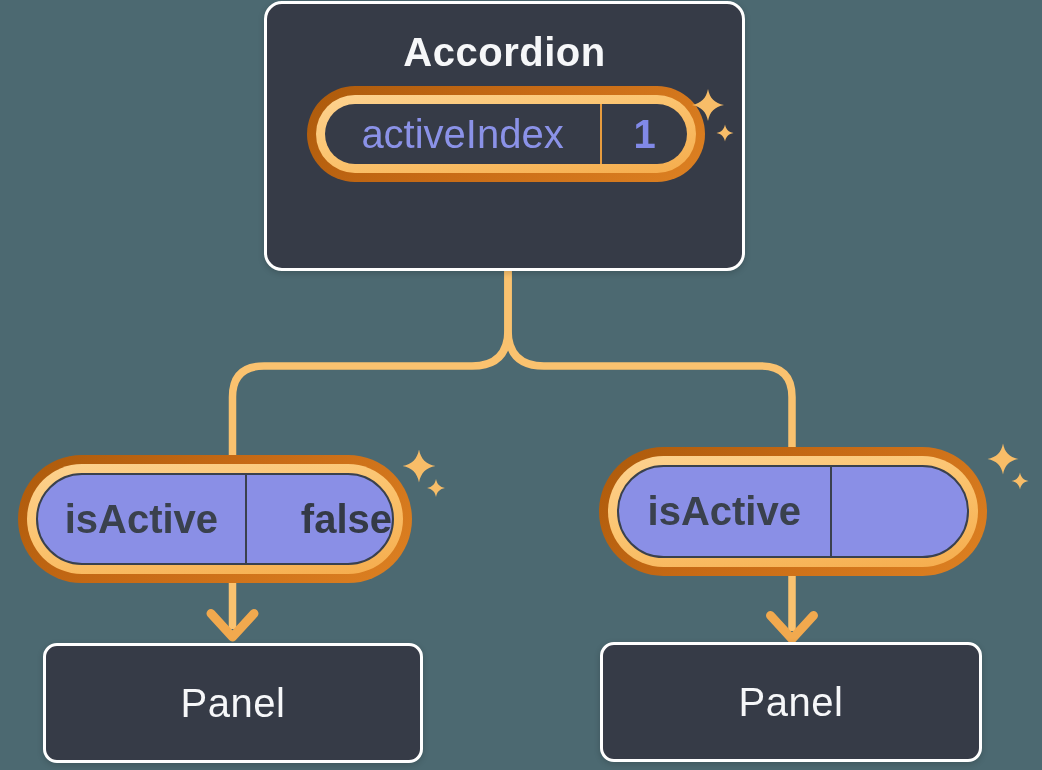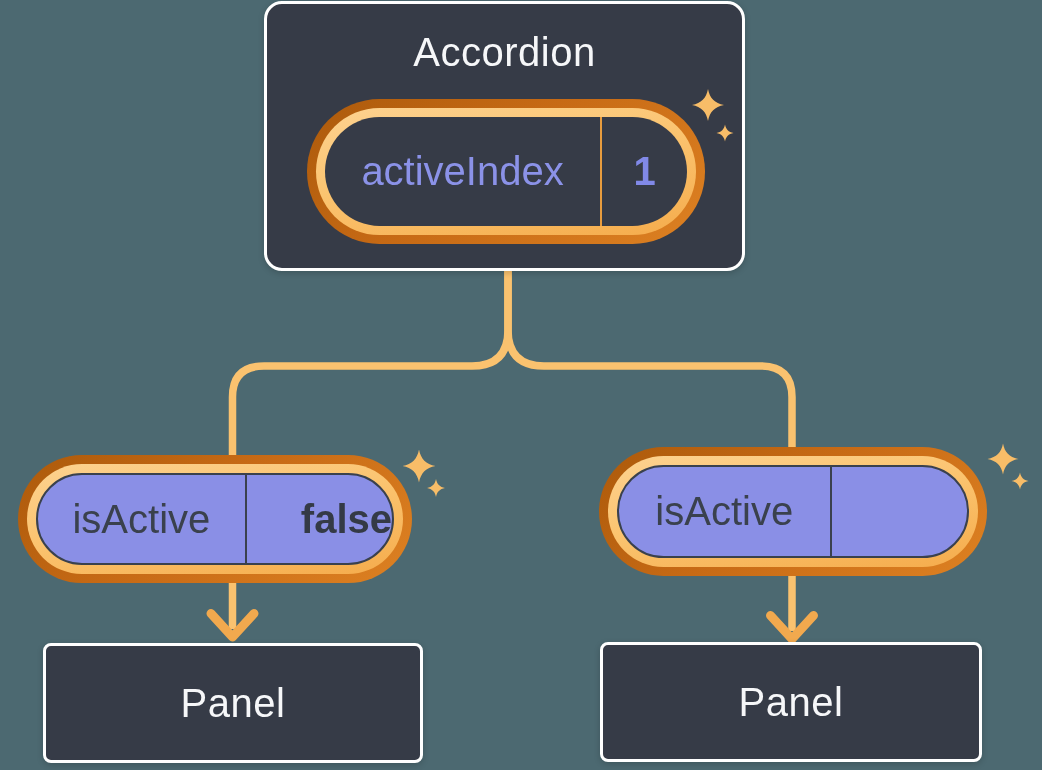--- a/index.html
+++ b/index.html
@@ -15,25 +15,25 @@
   
   .box {
     position:absolute; box-sizing:border-box;
     background:#363B47; border:3px solid #FFFFFF;
     z-index:2;
     box-shadow:0 2px 6px rgba(0,0,0,.18);
   }
   .accordion { left:264px; top:1px; width:481px; height:270px; border-radius:18px; }
   .box-title {
     margin-top:26px; text-align:center;
-    font-size:40px; font-weight:400; color:#F6F7F9; letter-spacing:.5px;
+    font-size:40px; font-weight:700; color:#F6F7F9; letter-spacing:.5px;
   }
   .panel {
     display:flex; align-items:center; justify-content:center;
-    border-radius:8px;
+    border-radius:14px;
     font-size:40px; font-weight:500; color:#F6F7F9; letter-spacing:.5px;
   }
   .panel-left  { left:43px;  top:643px; width:380px; height:120px; }
   .panel-right { left:600px; top:642px; width:382px; height:120px; }
 
   
   .pill-ring-outer {
     position:absolute; box-sizing:border-box; z-index:3;
     border-radius:999px; padding:9px;
     background:linear-gradient(140deg,#AC5A0B 0%,#C76A15 45%,#DD8122 100%);
@@ -47,33 +47,33 @@
     display:flex; align-items:stretch; overflow:hidden;
   }
   .pill-core.dark   { background:#363B47; }
   .pill-core.purple { background:#8A8FE6; border:2.5px solid #3A414D; }
 
   .pill-seg { display:flex; align-items:center; justify-content:center; min-width:0; }
   .pill-div { flex:0 0 2px; }
   .pill-div.orange { background:#E89C3E; }
   .pill-div.dark   { background:#3A414D; }
 
-  .top-pill   { left:307px; top:99px; width:398px; height:145px; }
+  .top-pill   { left:307px; top:86px; width:398px; height:96px; }
   .left-pill  { left:18px;  top:455px; width:394px; height:128px; }
   .right-pill { left:599px; top:447px; width:388px; height:129px; }
 
   .seg-state-label { flex:0 0 76%; }
   .seg-state-value { flex:1 1 auto; }
   .lp-label { flex:0 0 58.4%; }
   .rp-label { flex:0 0 60.5%; }
   .seg-rest { flex:1 1 auto;justify-content:flex-end; }
 
   .t-purple      { font-size:40px; color:#8B92E8; }
   .t-purple-bold { font-size:40px; color:#8189E8; font-weight:700; }
-  .t-dark        { font-size:40px; color:#3A414D; }
+  .t-dark        { font-size:40px; color:#3A414D;font-weight:bold; }
   .t-dark-bold   { font-size:40px; color:#343A46; font-weight:700; }
 </style>
 </head>
 <body>
 
 <div class="canvas">
 
   <svg class="layer connectors" viewBox="0 0 1042 770" aria-hidden="true">
     <path d="M508,269 L508,330 Q508,366 472,366 L264,366 Q232.5,366 232.5,397 L232.5,629" fill="none" stroke="#FAC26F" stroke-width="7.5"></path>
     <path d="M508,269 L508,330 Q508,366 544,366 L760.5,366 Q792,366 792,397 L792,631" fill="none" stroke="#FAC26F" stroke-width="7.5"></path>

